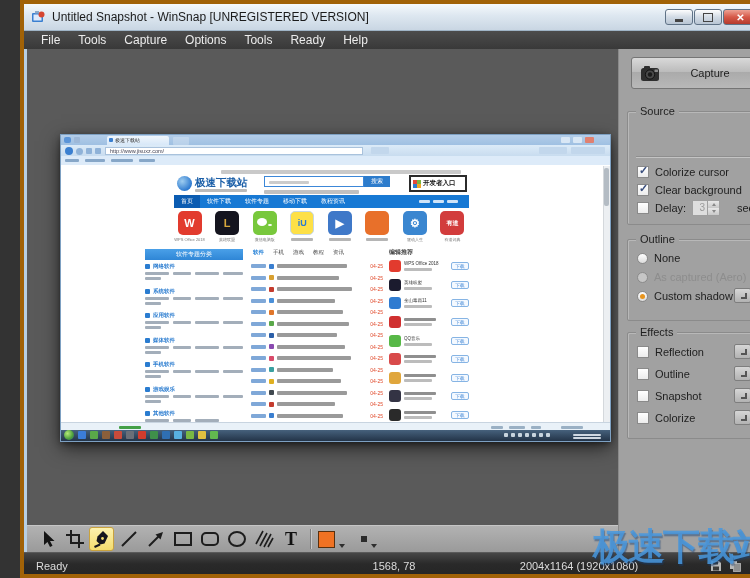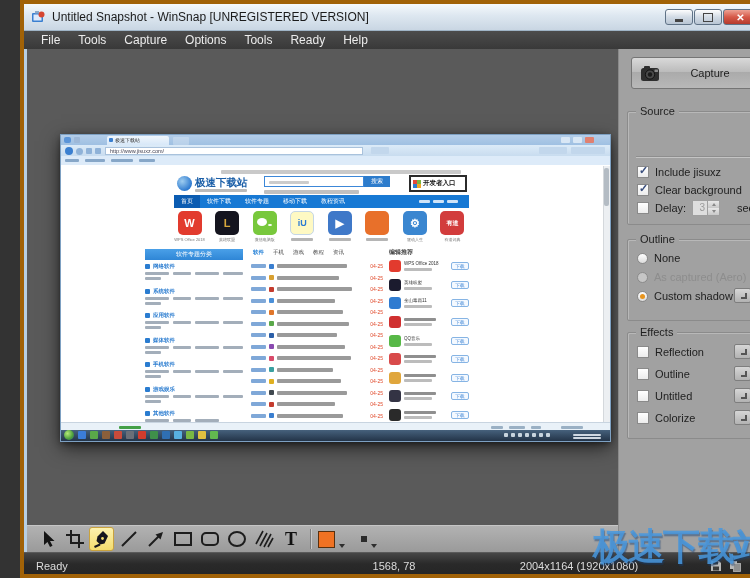--- a/index.html
+++ b/index.html
@@ -260,21 +260,21 @@
           </div>
         <div class="aiw">
             <div class="ai" style="background:#15151f">L</div>
             <span class="ai-label">英雄联盟</span>
           </div>
         <div class="aiw">
             <div class="ai" style="background:#78c83c"></div>
             <span class="ai-label">微信电脑版</span>
           </div>
         <div class="aiw">
-            <div class="ai" style="background:#fef9c3">iU</div>
+            <div class="ai" style="background:#fde047">iU</div>
             <span class="ai-label"></span>
           </div>
         <div class="aiw">
             <div class="ai" style="background:#3f78c8">▶</div>
             <span class="ai-label"></span>
           </div>
         <div class="aiw">
             <div class="ai" style="background:#e8702a"></div>
             <span class="ai-label"></span>
           </div>
@@ -664,21 +664,21 @@
           <rect x="14.5" y="5.5" width="3.5" height="2.5" rx="0.5" fill="#8a8a8a"></rect>
         </svg>
       <span class="lbl">Capture</span>
     </div>
 
     <div class="grp" style="top:62px;height:112px">
       <span class="grp-lbl">Source</span>
       <div style="position:absolute;left:8px;top:44px;width:116px;height:1px;background:#8e8e8e;box-shadow:0 1px 0 #c4c4c4"></div>
       <div class="row" style="top:54px">
         <span class="cb checked"></span>
-        <span>Include jisuxz</span>
+        <span>Colorize cursor</span>
       </div>
       <div class="row" style="top:72px">
         <span class="cb checked"></span>
         <span>Clear background</span>
       </div>
       <div class="row" style="top:90px">
         <span class="cb"></span>
         <span>Delay:</span>
       </div>
       <div class="spin" style="left:64px;top:88px">
@@ -715,21 +715,21 @@
         <span>Reflection</span>
       </div>
       <span class="mini" style="left:106px;top:11px"></span>
       <div class="row" style="top:35px">
         <span class="cb"></span>
         <span>Outline</span>
       </div>
       <span class="mini" style="left:106px;top:33px"></span>
       <div class="row" style="top:57px">
         <span class="cb"></span>
-        <span>Untitled</span>
+        <span>Snapshot</span>
       </div>
       <span class="mini" style="left:106px;top:55px"></span>
       <div class="row" style="top:79px">
         <span class="cb"></span>
         <span>Colorize</span>
       </div>
       <span class="mini" style="left:106px;top:77px"></span>
     </div>
 
   </div>

